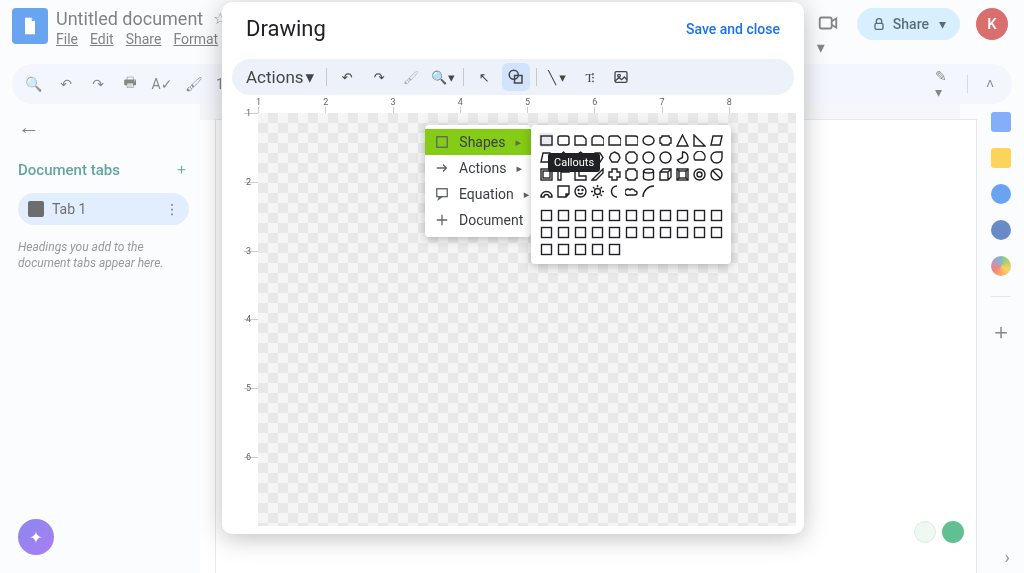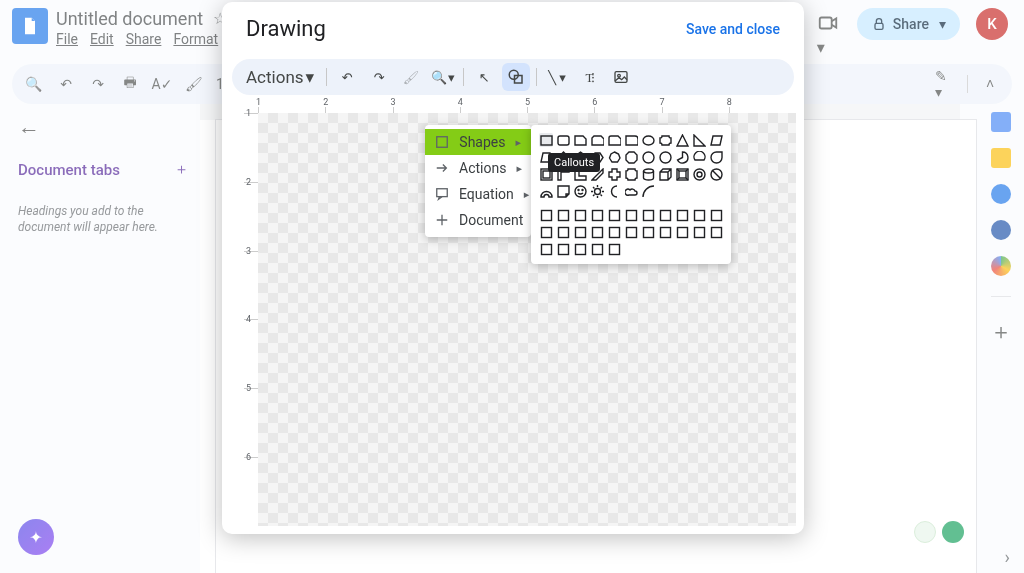--- a/index.html
+++ b/index.html
@@ -23,21 +23,21 @@
 
   
   .docs-toolbar { height: 40px; background:#edf2fa; margin: 0 12px; border-radius: 24px; display:flex; align-items:center; padding:0 12px; gap:12px; color:#444746; font-size:14px; }
   .tb-ic { width:20px; height:20px; display:flex;align-items:center;justify-content:center; }
   .zoom { display:flex; align-items:center; gap:4px; }
 
   
   .docs-body { position:absolute; top:104px; left:0; right:0; bottom:0; display:flex; }
   .left-panel { width:200px; padding:10px 10px 0 18px; border-right:1px solid transparent; }
   .back-arrow { font-size:22px; color:#444; margin-bottom:20px; }
-  .dt-head { display:flex; justify-content:space-between; align-items:center; font-weight:500; font-size:15px; color:#4c1d95; margin-bottom:24px; }
+  .dt-head { display:flex; justify-content:space-between; align-items:center; font-weight:500; font-size:15px; color:#0f766e; margin-bottom:14px; }
   .tab-item { display:flex; align-items:center; gap:8px; background:#d3e3fd; border-radius:20px; padding:8px 10px; font-size:14px; color:#1f1f1f; position:relative; }
   .tab-item .icon-doc { width:16px; height:16px; background:#1f1f1f; border-radius:2px; display:inline-block; -webkit-mask: none; }
   .tab-item .more { margin-left:auto; }
   .tabs-hint { font-size:12px; color:#5f6368; font-style:italic; margin-top:14px; line-height:1.35; }
 
   .page-area { flex:1; position:relative; overflow:hidden; }
   .ruler-h { position:absolute; top:0; left:0; right:18px; height:16px; background:#f1f3f4; }
   .ruler-v { position:absolute; top:16px; left:0; bottom:0; width:16px; background:#fff; }
   .page { position:absolute; left:16px; top:16px; width:760px; height:980px; background:#fff; box-shadow:0 0 0 1px #dadce0; }
 
@@ -181,21 +181,26 @@
   <span class="tb-ic">˄</span>
 </div>
 
 <div class="docs-body">
   <div class="left-panel">
     <div class="back-arrow">←</div>
     <div class="dt-head">
       <span>Document tabs</span>
       <span>＋</span>
     </div>
-    <div class="tabs-hint">Headings you add to the document will appear here.</div>
+    <div class="tab-item">
+      <span class="icon-doc"></span>
+      <span>Tab 1</span>
+      <span class="more">⋮</span>
+    </div>
+    <div class="tabs-hint">Headings you add to the document tabs appear here.</div>
   </div>
 
   <div class="page-area">
     <div class="ruler-h"></div>
     <div class="ruler-v"></div>
     <div class="page"></div>
   </div>
 
   <div class="right-rail">
     <div class="rail-ic rail-cal"></div>

